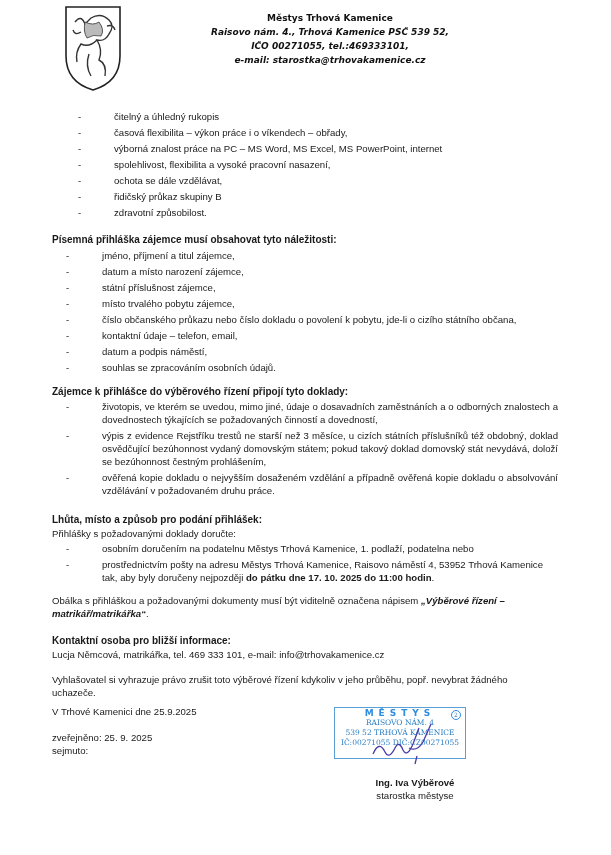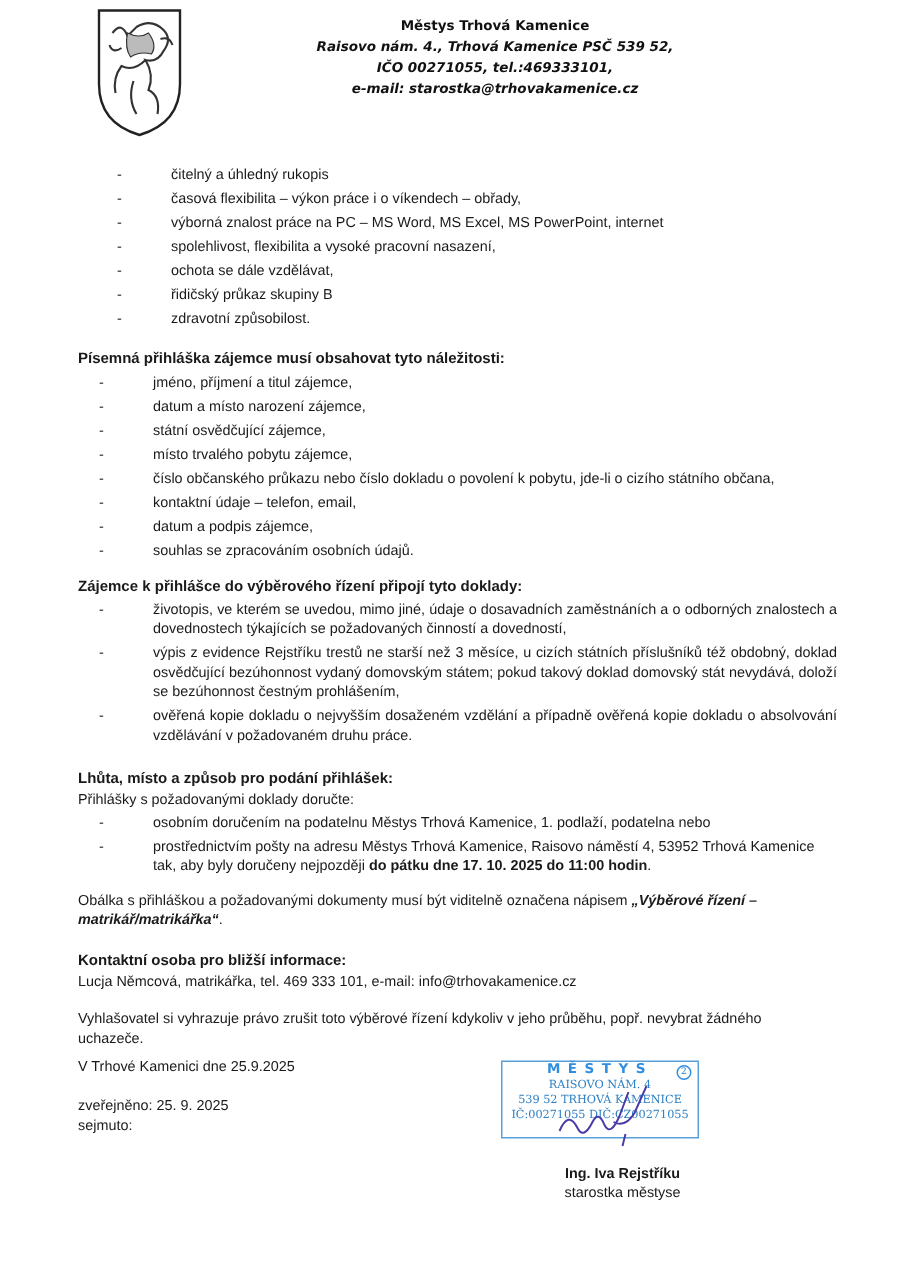--- a/index.html
+++ b/index.html
@@ -65,25 +65,25 @@
     <li>spolehlivost, flexibilita a vysoké pracovní nasazení,</li>
     <li>ochota se dále vzdělávat,</li>
     <li>řidičský průkaz skupiny B</li>
     <li>zdravotní způsobilost.</li>
   </ul>
 
   <div class="abs heading" style="left:52px; top:233px;">Písemná přihláška zájemce musí obsahovat tyto náležitosti:</div>
   <ul class="dash abs" style="left:40px; top:249px; width:530px;">
     <li>jméno, příjmení a titul zájemce,</li>
     <li>datum a místo narození zájemce,</li>
-    <li>státní osvědčující zájemce,</li>
+    <li>státní příslušnost zájemce,</li>
     <li>místo trvalého pobytu zájemce,</li>
     <li>číslo občanského průkazu nebo číslo dokladu o povolení k pobytu, jde-li o cizího státního občana,</li>
     <li>kontaktní údaje – telefon, email,</li>
-    <li>datum a podpis zájemce,</li>
+    <li>datum a podpis náměstí,</li>
     <li>souhlas se zpracováním osobních údajů.</li>
   </ul>
 
   <div class="abs heading" style="left:52px; top:385px;">Zájemce k přihlášce do výběrového řízení připojí tyto doklady:</div>
   <ul class="dash just abs" style="left:40px; top:400px; width:518px;">
     <li>životopis, ve kterém se uvedou, mimo jiné, údaje o dosavadních zaměstnáních a o odborných znalostech a dovednostech týkajících se požadovaných činností a dovedností,</li>
     <li>výpis z evidence Rejstříku trestů ne starší než 3 měsíce, u cizích státních příslušníků též obdobný, doklad osvědčující bezúhonnost vydaný domovským státem; pokud takový doklad domovský stát nevydává, doloží se bezúhonnost čestným prohlášením,</li>
     <li>ověřená kopie dokladu o nejvyšším dosaženém vzdělání a případně ověřená kopie dokladu o absolvování vzdělávání v požadovaném druhu práce.</li>
   </ul>
 
@@ -113,16 +113,16 @@
     <div class="st-num">2</div>
     <div>RAISOVO NÁM. 4</div>
     <div>539 52 TRHOVÁ KAMENICE</div>
     <div>IČ:00271055 DIČ:CZ00271055</div>
   </div>
   <svg class="signature" viewBox="0 0 80 50">
     <path d="M8 36 Q14 22 20 34 Q24 42 30 30 Q34 22 38 32 Q42 40 48 26 L54 10 M44 30 Q52 34 58 24 L66 6 M52 38 L50 46" fill="none" stroke="#4a3aa8" stroke-width="1.3"></path>
   </svg>
 
   <div class="signer">
-    <div class="name">Ing. Iva Rejstříku</div>
+    <div class="name">Ing. Iva Výběrové</div>
     <div>starostka městyse</div>
   </div>
 </div>
 
 </body></html>

